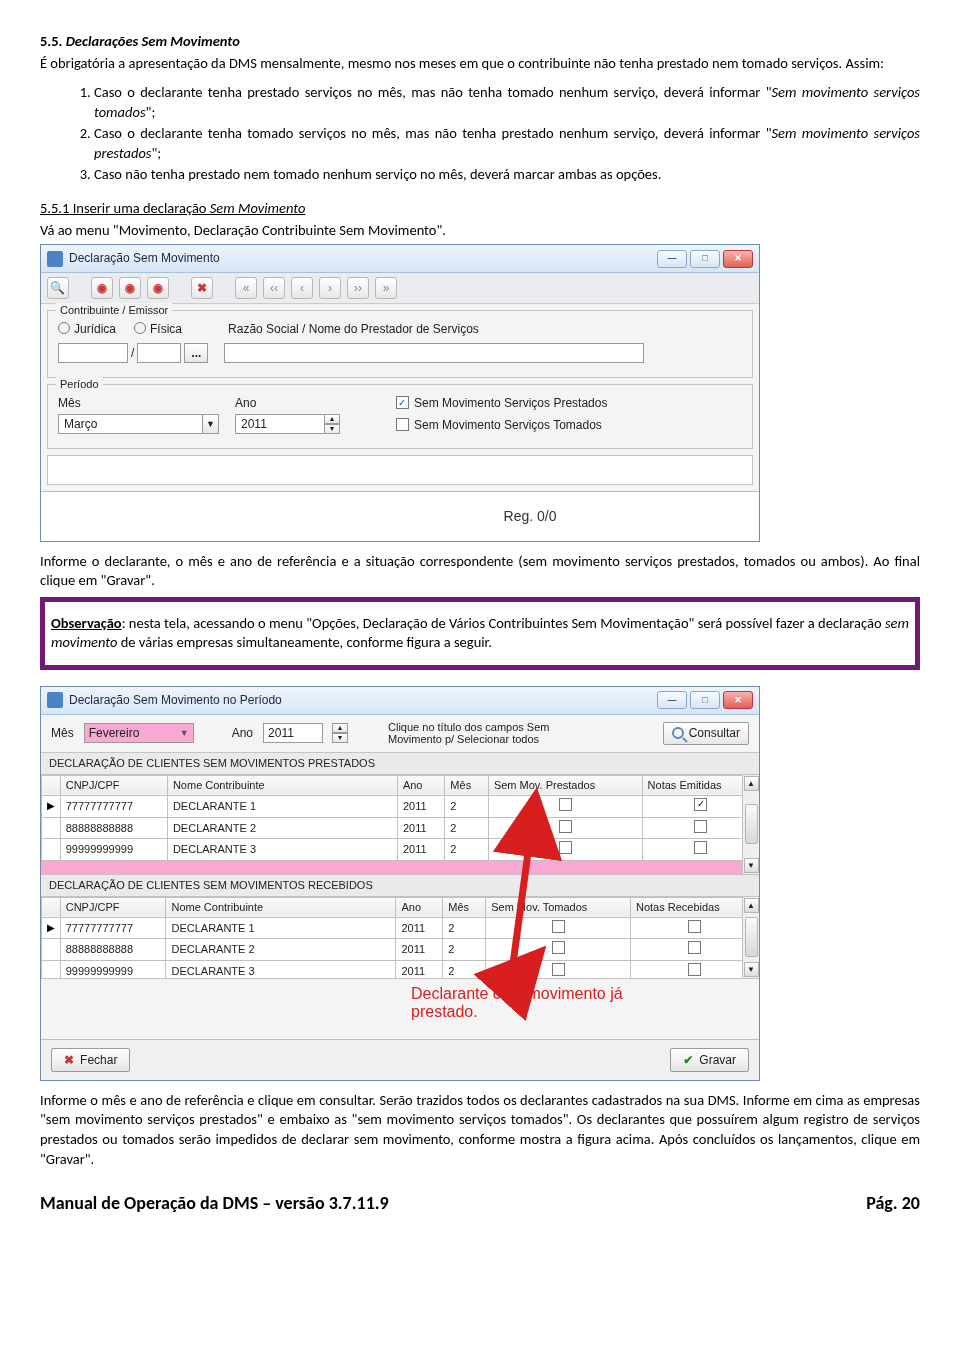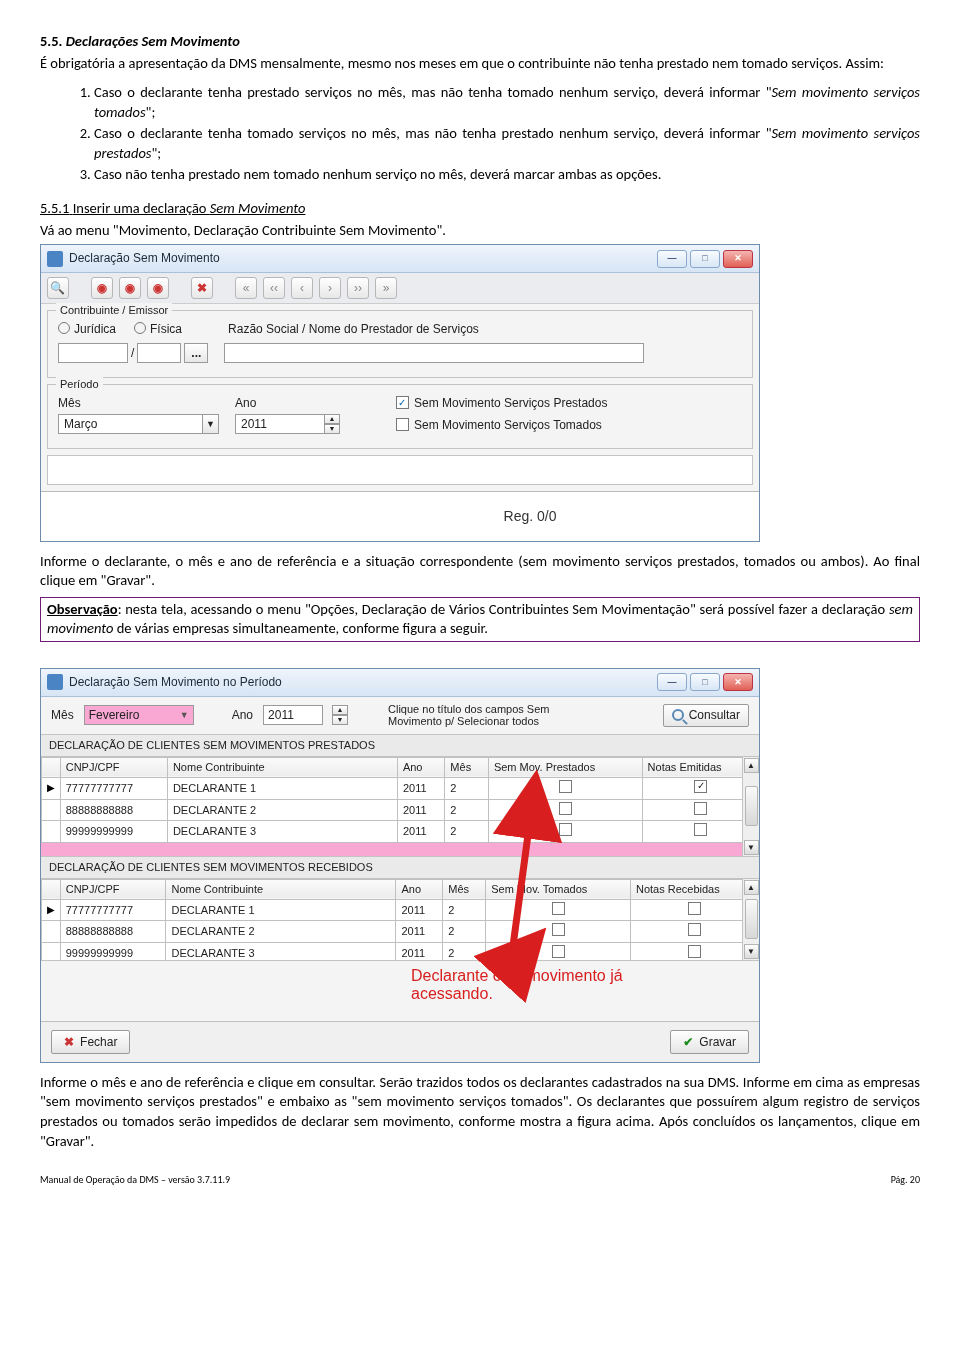--- a/index.html
+++ b/index.html
@@ -15,30 +15,31 @@
   }
   .bold { font-weight: bold; }
   .heading { font-weight: bold; margin-bottom: 2px; }
   .intro { margin-bottom: 10px; }
   ol.numbered { margin: 4px 0 14px 0; padding-left: 54px; }
   ol.numbered li { margin-bottom: 2px; text-align: justify; }
   .subheading { margin: 6px 0 2px 0; }
   .subheading u { text-decoration: underline; }
   .para { text-align: justify; margin: 6px 0; }
   .note-box {
-    border: 1px solid #701a75;
-    padding: 2px 6px;
+    border: 5px solid #701a75;
+    padding: 12px 6px;
     text-align: justify;
-    margin: 6px 0 26px 0;
+    margin: 6px 0 16px 0;
   }
   .footer {
     display: flex;
     justify-content: space-between;
     margin-top: 22px;
-    font-size: 10px;
+    font-size: 18px;
+    font-weight: bold;
   }
 
   
   .win {
     border: 1px solid #6e8cab;
     width: 720px;
     margin: 4px 0 10px 0;
     font-family: Tahoma, Arial, sans-serif;
     font-size: 12px;
     color: #222;
@@ -355,21 +356,21 @@
     <div class="vscroll">
           <div class="arr">▲</div>
           <div class="thumb"></div>
           <div class="arr">▼</div>
         </div>
   </div>
 
   <div style="height:60px; background:#f4f4f4; position:relative;">
     <div class="callout" style="left:370px; top:6px; line-height:1.15;">
       <div>Declarante com movimento já</div>
-      <div>acessando.</div>
+      <div>prestado.</div>
     </div>
   </div>
 
   <div class="btnrow">
     <span class="pushbtn">
           <span class="xico">✖</span>
           <span>Fechar</span>
         </span>
     <span style="flex:1;"></span>
     <span class="pushbtn">

